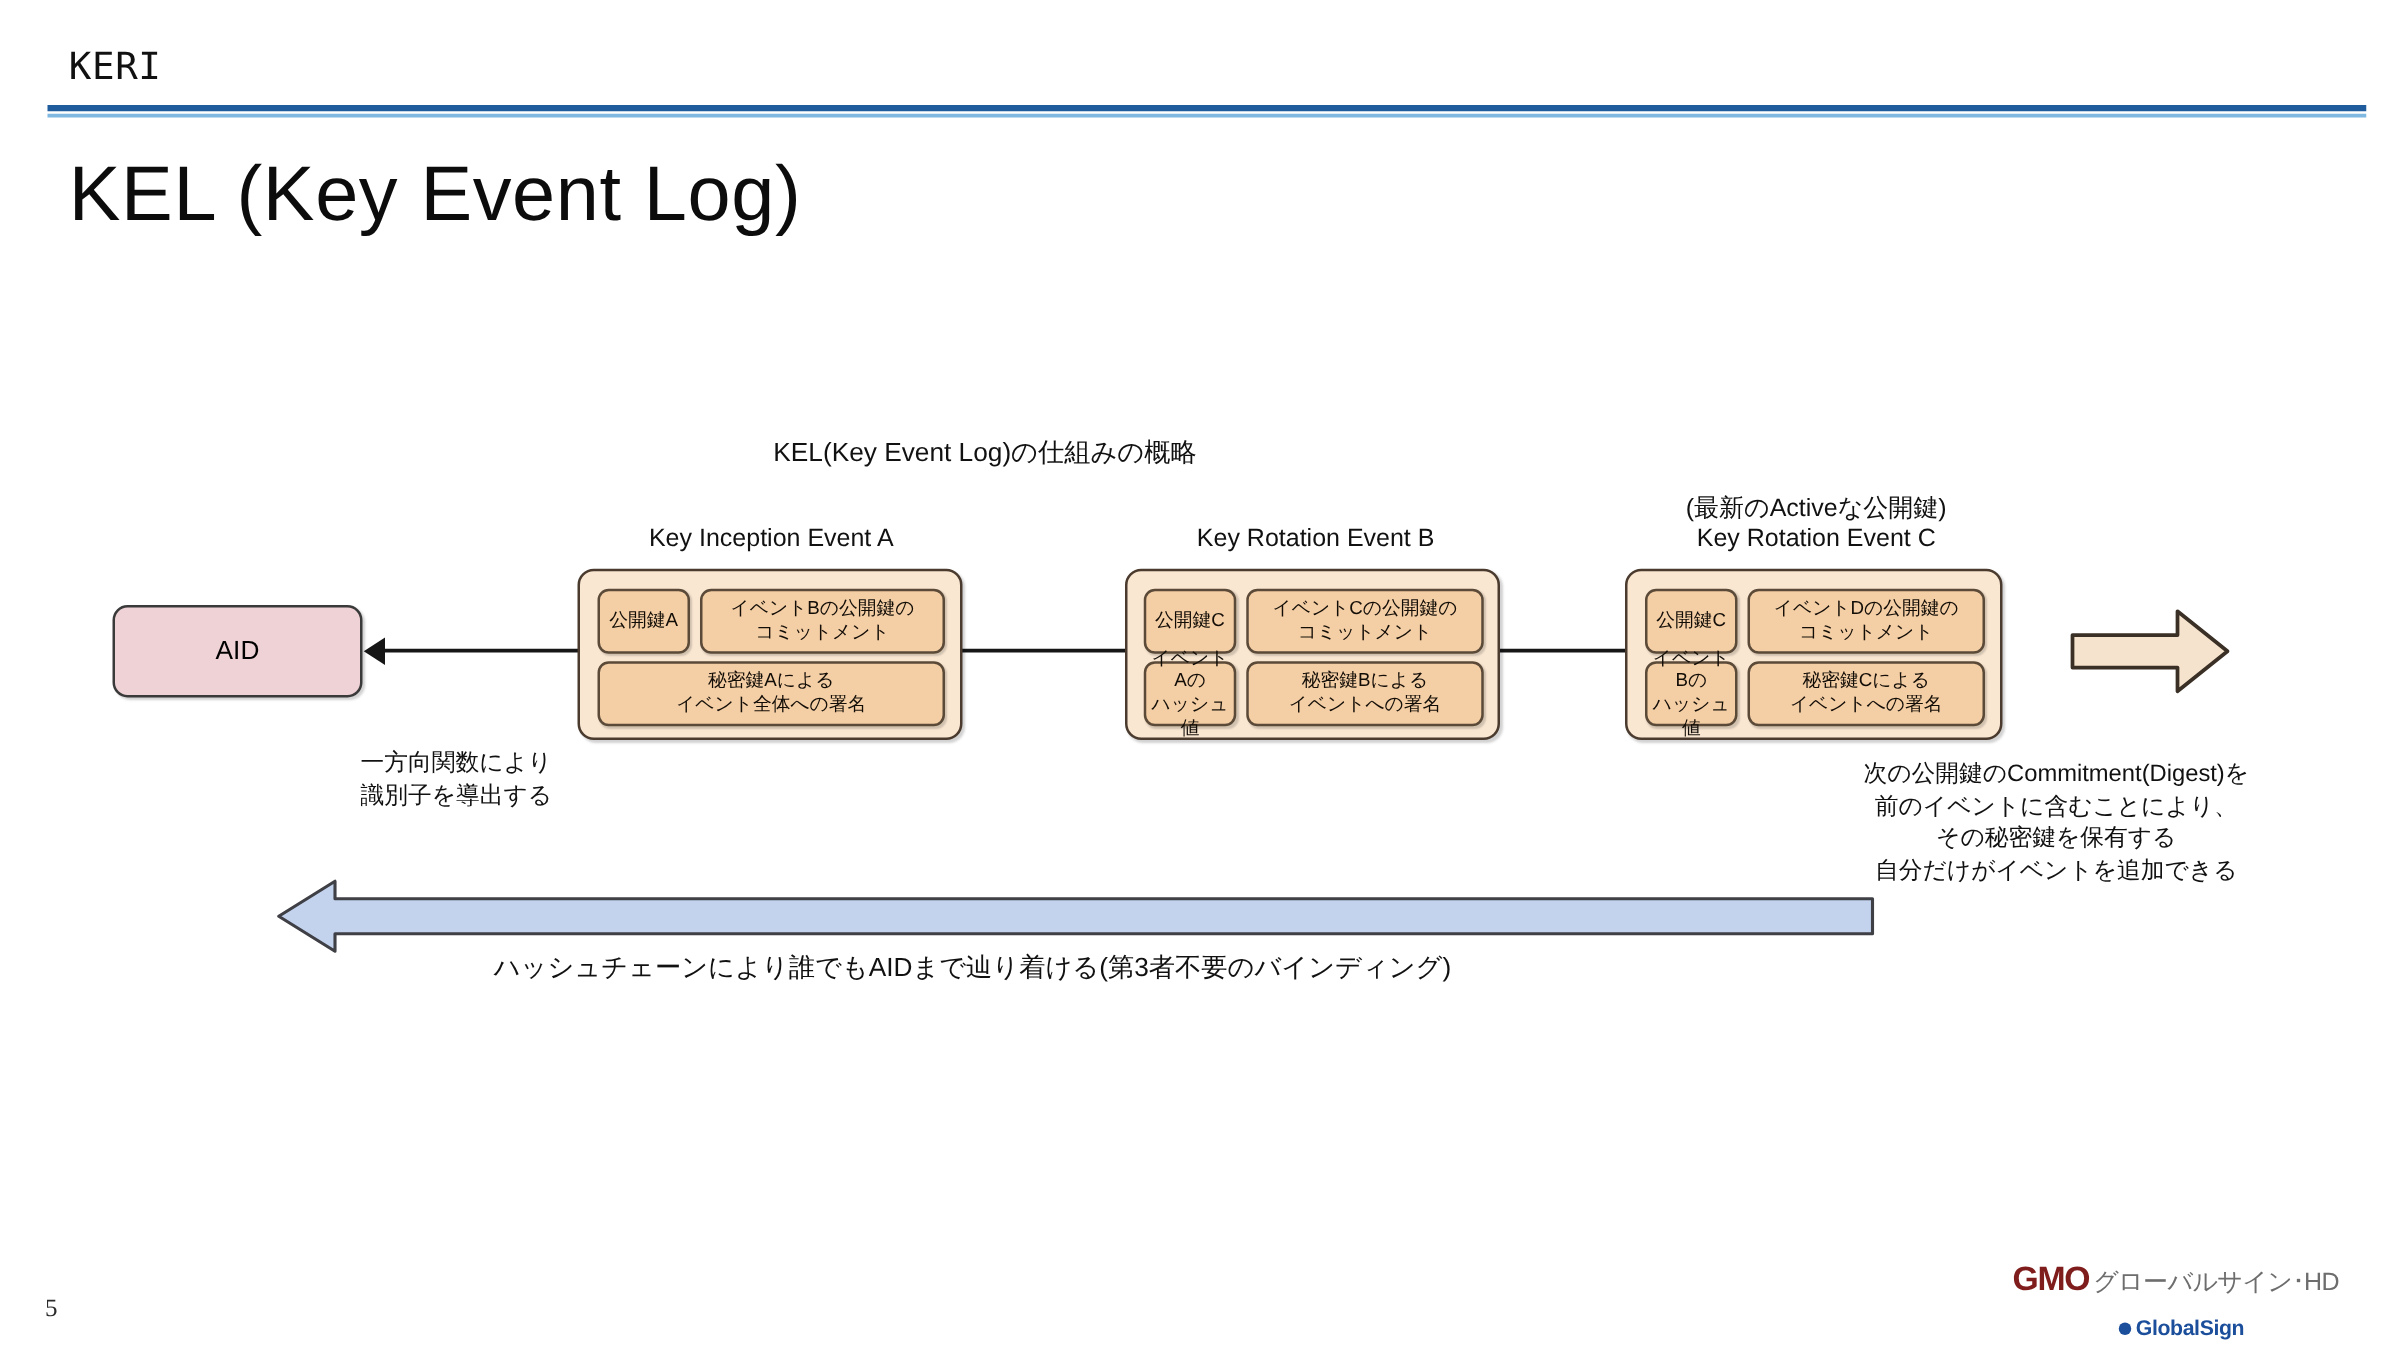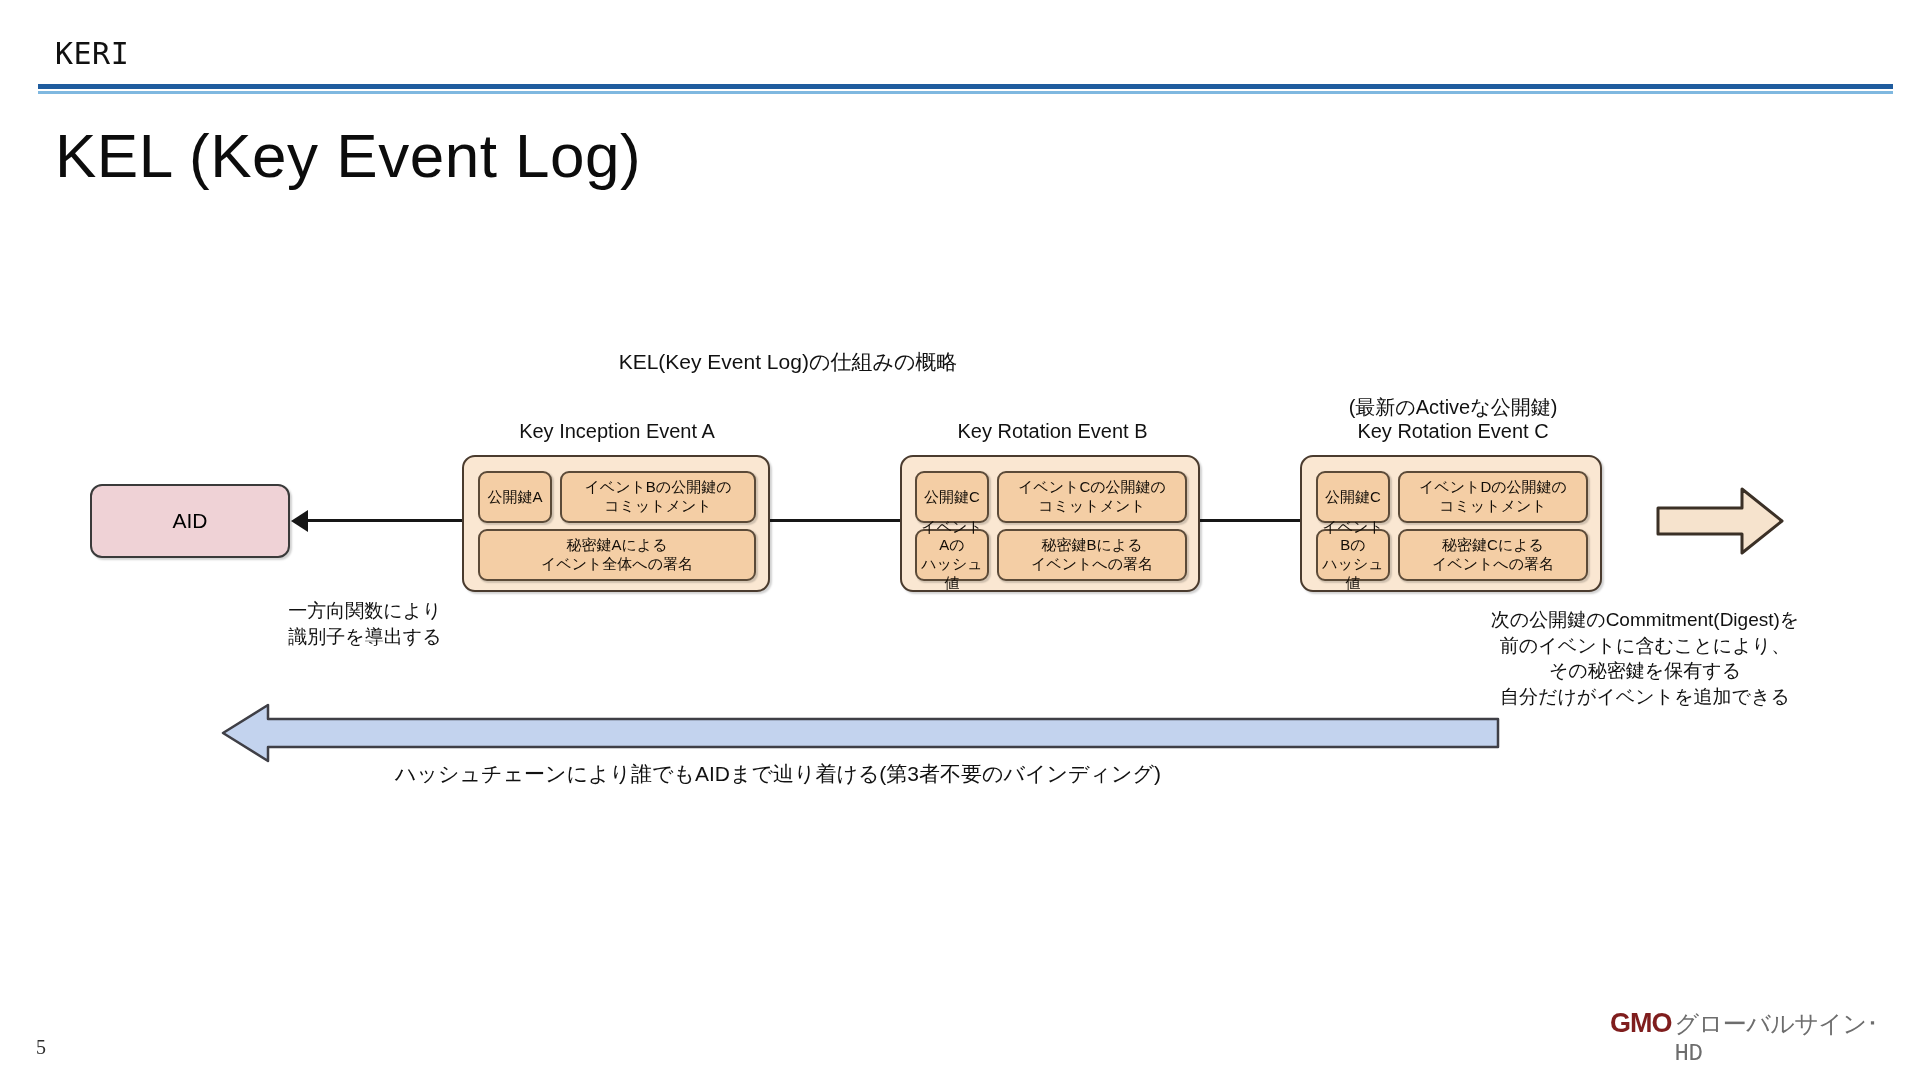--- a/index.html
+++ b/index.html
@@ -99,21 +99,21 @@
   }
   .chain-caption span{display:inline-block;transform:translateX(-182px);}
 
   
   .page-no{position:absolute;left:36px;top:1036px;font-size:20px;color:#2b2b2b;
            font-family:"Liberation Serif","DejaVu Serif",serif;}
 
   .logo{position:absolute;left:1610px;top:1008px;width:270px;}
   .logo-row1{display:flex;align-items:baseline;}
   .logo-gmo{font-size:27px;font-weight:bold;color:#7f1d1d;letter-spacing:-1px;}
-  .logo-jp{font-size:24px;color:#6d6d6d;margin-left:3px;letter-spacing:-0.5px;font-family:Liberation Mono, monospace;}
+  .logo-jp{font-size:20px;color:#6d6d6d;margin-left:3px;letter-spacing:-0.5px;}
   .logo-row2{display:flex;align-items:center;justify-content:center;margin-top:14px;}
   .logo-dot{width:10px;height:10px;border-radius:50%;background:#1B4E9B;margin-right:4px;}
   .logo-gs{font-size:17px;font-weight:bold;color:#1B4E9B;letter-spacing:-0.3px;}
 </style>
 </head>
 <body>
 
 <div id="slide">
 
   <div class="kicker">KERI</div>

